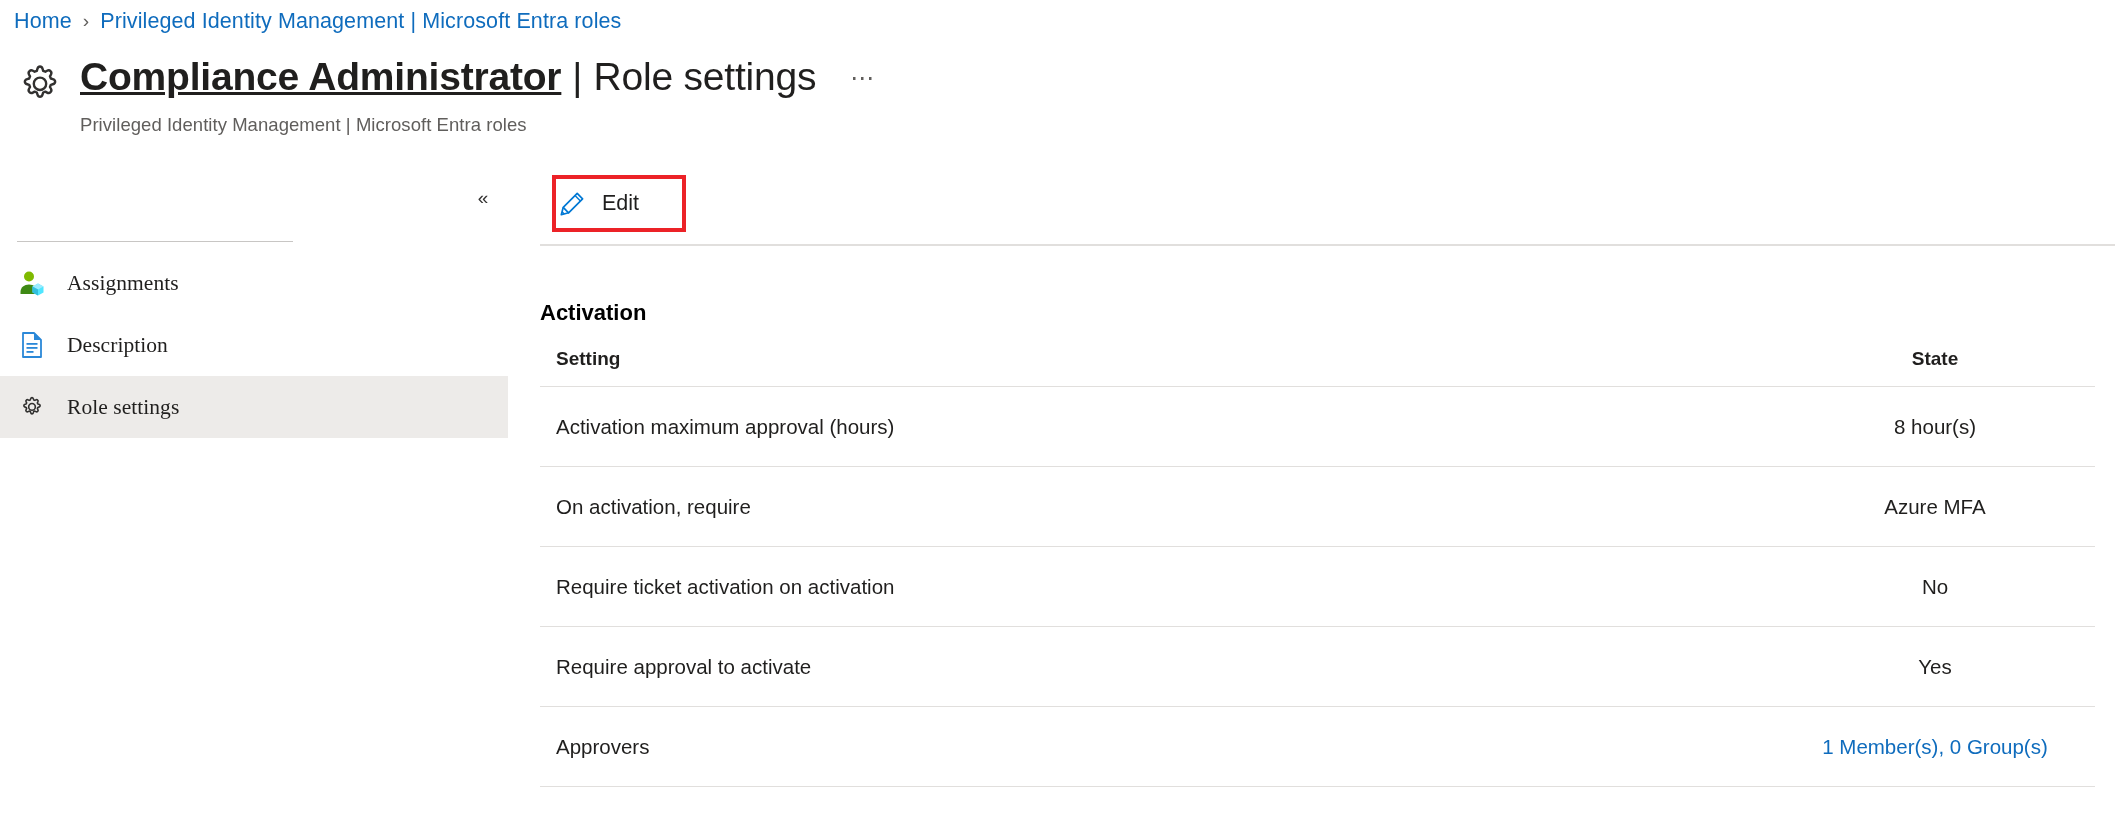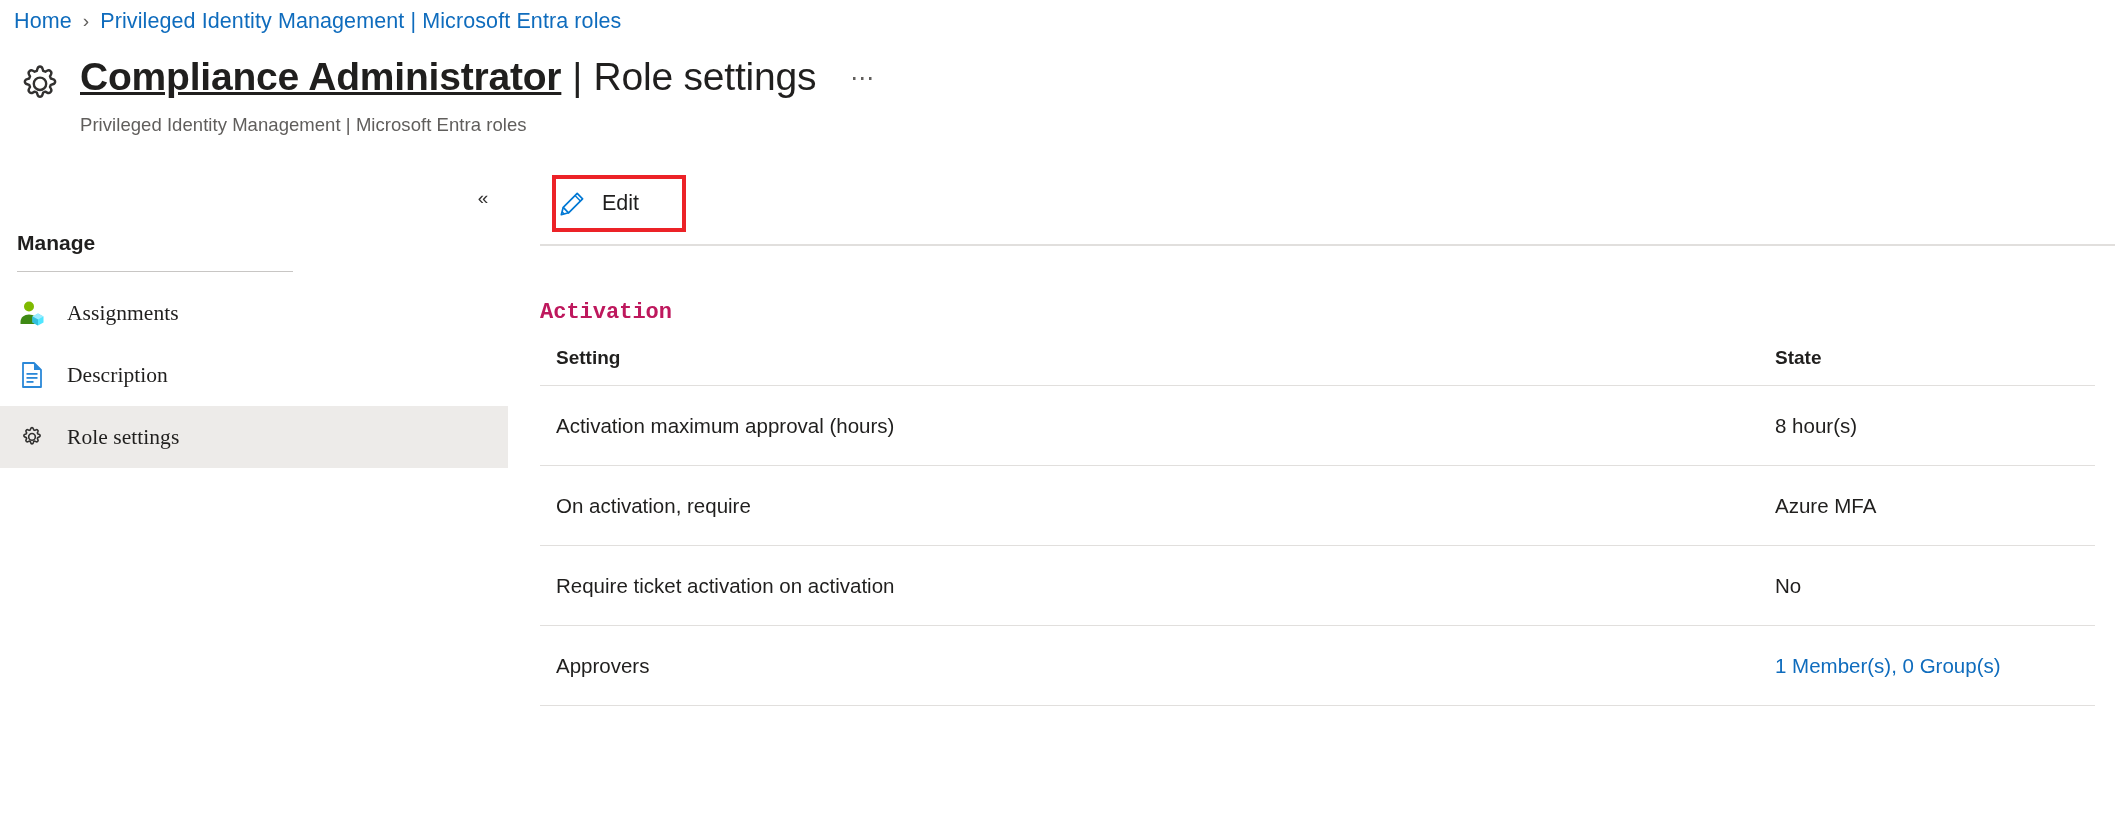--- a/index.html
+++ b/index.html
@@ -220,42 +220,42 @@
   
   .content {
     position: absolute;
     left: 540px;
     top: 300px;
     width: 1575px;
   }
   .section-title {
     font-size: 22px;
     font-weight: 700;
-    color: #be185d;
+    color: #000000;
     padding-left: 0;
     margin-bottom: 22px;
-    font-family: Liberation Mono, monospace;
   }
   .settings-table {
     width: 1555px;
     border-collapse: collapse;
     table-layout: fixed;
   }
   .settings-table th {
     text-align: left;
     font-size: 19px;
     font-weight: 700;
     color: #201f1e;
     padding: 0 0 16px 16px;
     border-bottom: 1px solid #e1dfdd;
   }
   .settings-table th.state-col,
   .settings-table td.state-col {
     width: 320px;
     padding-left: 20px;
+    text-align: center;
   }
   .settings-table td {
     font-size: 20.5px;
     color: #201f1e;
     padding: 16px 0 16px 16px;
     height: 47px;
     border-bottom: 1px solid #e1dfdd;
     vertical-align: middle;
     white-space: nowrap;
   }
@@ -290,21 +290,20 @@
     </span>
     <span class="title-caption">Privileged Identity Management | Microsoft Entra roles</span>
   </span>
 </div>
 
 <div class="collapse-btn">
   <span>«</span>
 </div>
 
 <div class="sidebar">
-  <div class="sidebar-heading">Manage</div>
   <div class="sidebar-divider"></div>
   <div class="nav-list">
 
     <div class="nav-item">
       <span class="nav-icon">
         <svg width="30" height="30" viewBox="0 0 30 30" xmlns="http://www.w3.org/2000/svg">
           <circle cx="12" cy="8.5" r="5" fill="#7FBA00"></circle>
           <path d="M3.5 24c0-4.6 3.8-7.5 8.5-7.5s8.5 2.9 8.5 7.5v2h-17z" fill="#3E8914"></path>
           <path d="M21 15.5l5.5 3v6l-5.5 3-5.5-3v-6z" fill="#50E6FF"></path>
           <path d="M21 15.5l5.5 3-5.5 3-5.5-3z" fill="#9CEBFF"></path>
@@ -372,18 +371,22 @@
         </tr>
         <tr>
           <td>On activation, require</td>
           <td class="state-col">Azure MFA</td>
         </tr>
         <tr>
           <td>Require ticket activation on activation</td>
           <td class="state-col">No</td>
         </tr>
         <tr>
+          <td>Require approval to activate</td>
+          <td class="state-col">Yes</td>
+        </tr>
+        <tr>
           <td>Approvers</td>
           <td class="state-col"><a class="state-link" href="#">1 Member(s), 0 Group(s)</a></td>
         </tr>
       </tbody>
   </table>
 </div>
 
 </body></html>

